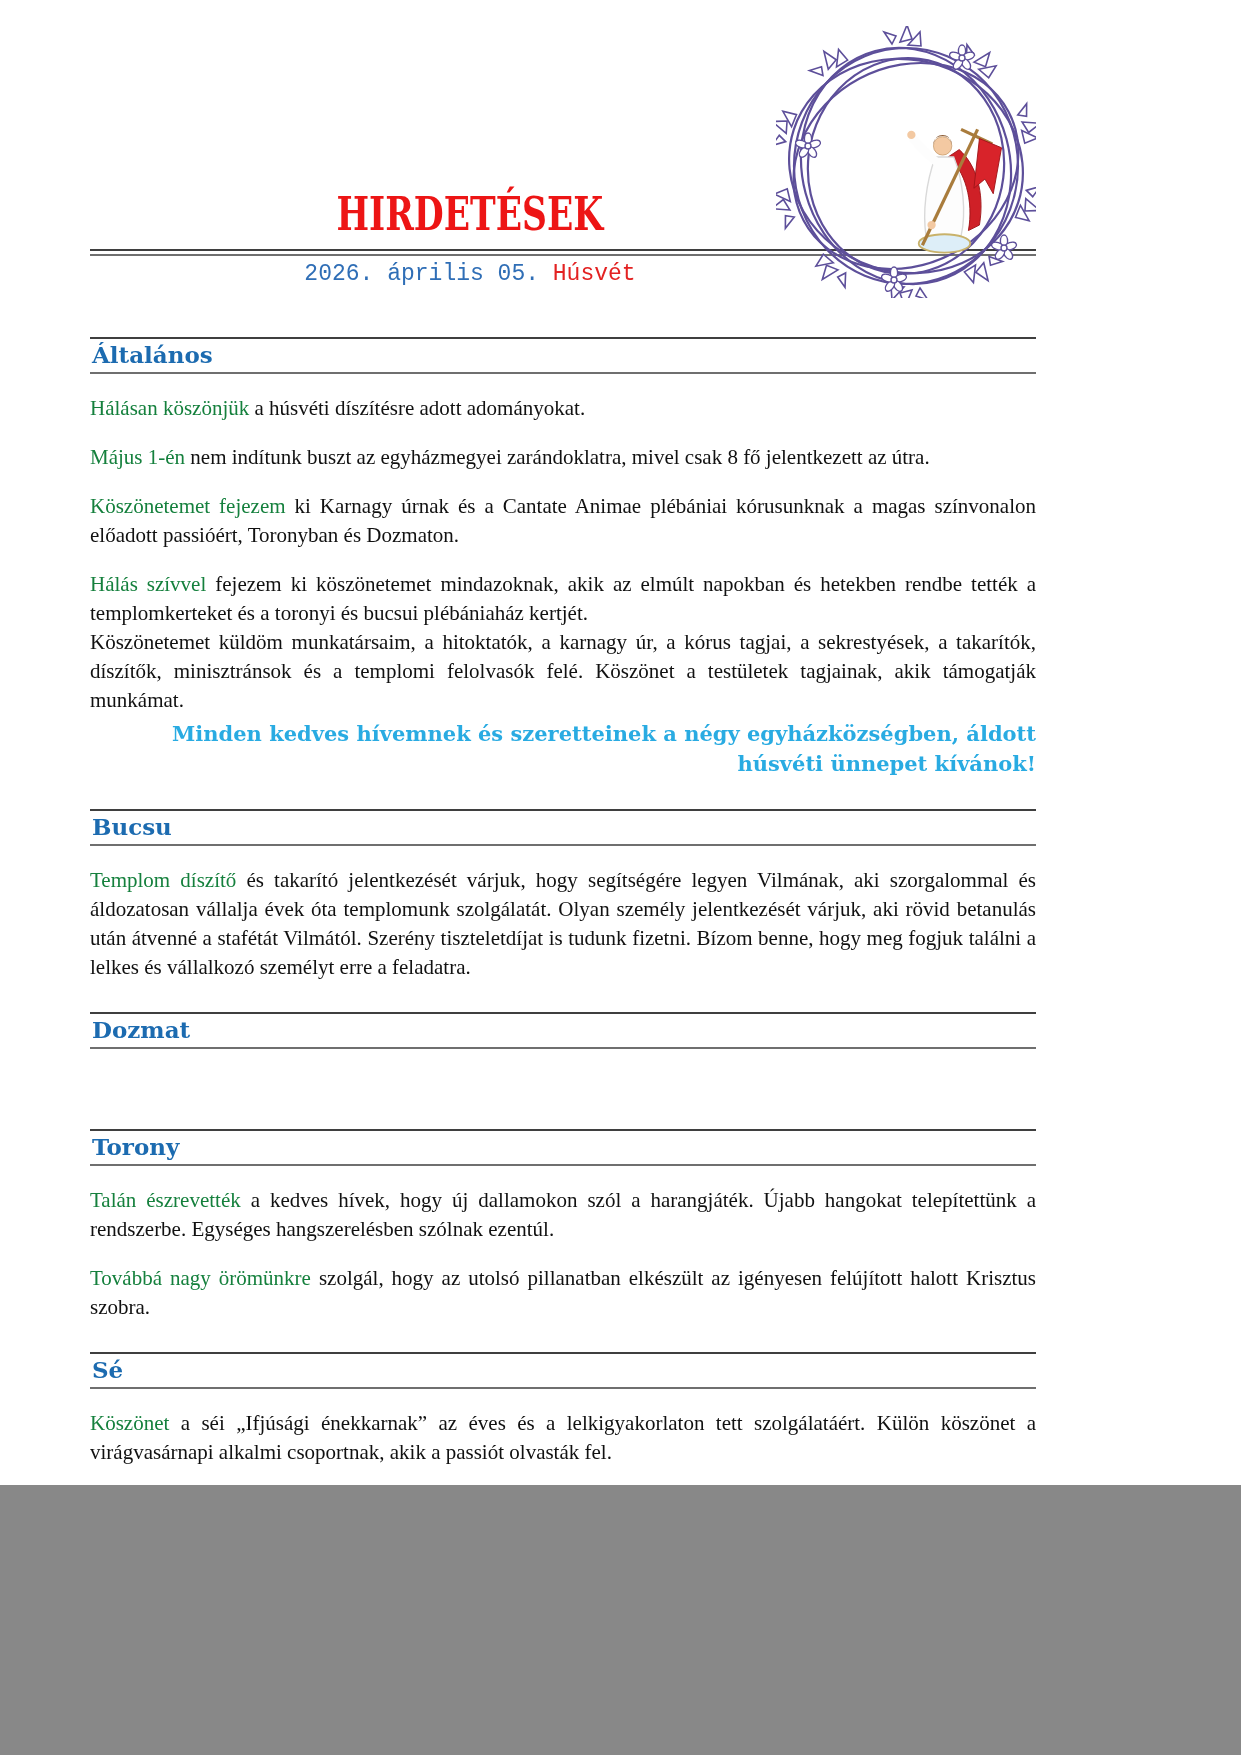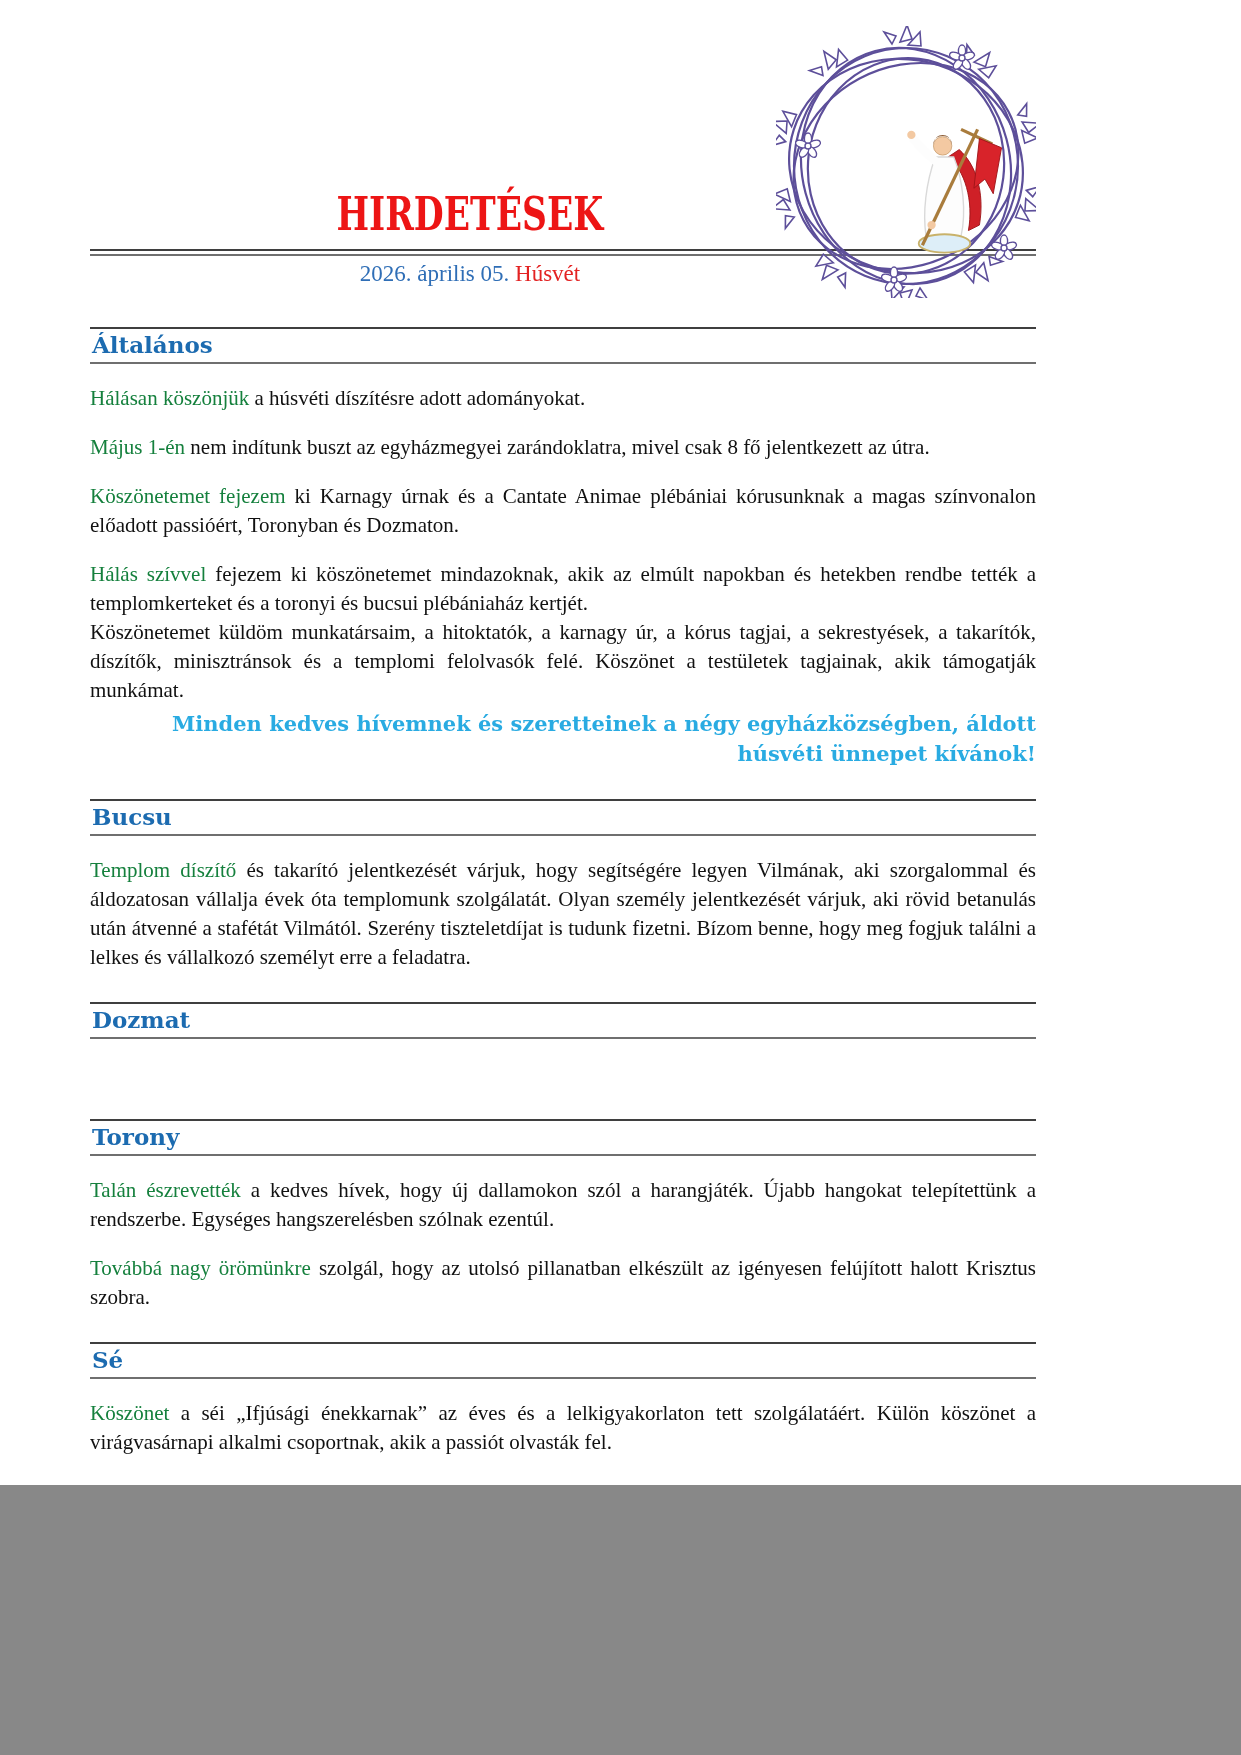--- a/index.html
+++ b/index.html
@@ -13,26 +13,26 @@
   .header-title{
     display:inline-block;font-family:"DejaVu Serif",serif;font-weight:bold;
     font-size:46px;line-height:48px;color:#ed1515;
     transform:scaleX(0.75);transform-origin:center;letter-spacing:0px;white-space:nowrap;
   }
   .title-rule{
     position:absolute;left:90px;top:249px;width:946px;height:3px;
     border-top:2px solid #3f3f3f;border-bottom:2px solid #6f6f6f;z-index:0;
   }
   .header-date{position:absolute;left:90px;top:260px;width:760px;text-align:center;
-    font-size:23px;line-height:28px;z-index:2;}
+    font-size:23px;line-height:28px;z-index:2;font-family:Liberation Mono, monospace;}
   .date-blue{color:#2f6eb6;}
   .date-red{color:#e32222;}
   .wreath{position:absolute;left:776px;top:26px;width:260px;height:272px;z-index:1;}
   
-  .content{position:absolute;left:90px;top:327px;width:946px;font-size:21px;line-height:29px;}
+  .content{position:absolute;left:90px;top:337px;width:946px;font-size:21px;line-height:29px;}
   .section{margin-top:30px;}
   .section.first{margin-top:0;}
   .section-heading{
     border-top:2px solid #3f3f3f;border-bottom:2px solid #6f6f6f;
     padding:3px 0 4px 2px;margin:0 0 20px 0;
     font-family:"DejaVu Serif",serif;font-weight:bold;font-size:23px;line-height:26px;color:#1c6bb0;
   }
   .para{margin:0 0 20px 0;text-align:justify;}
   .para.no-gap{margin-bottom:0;}
   .para .lead{color:#15803d;}

